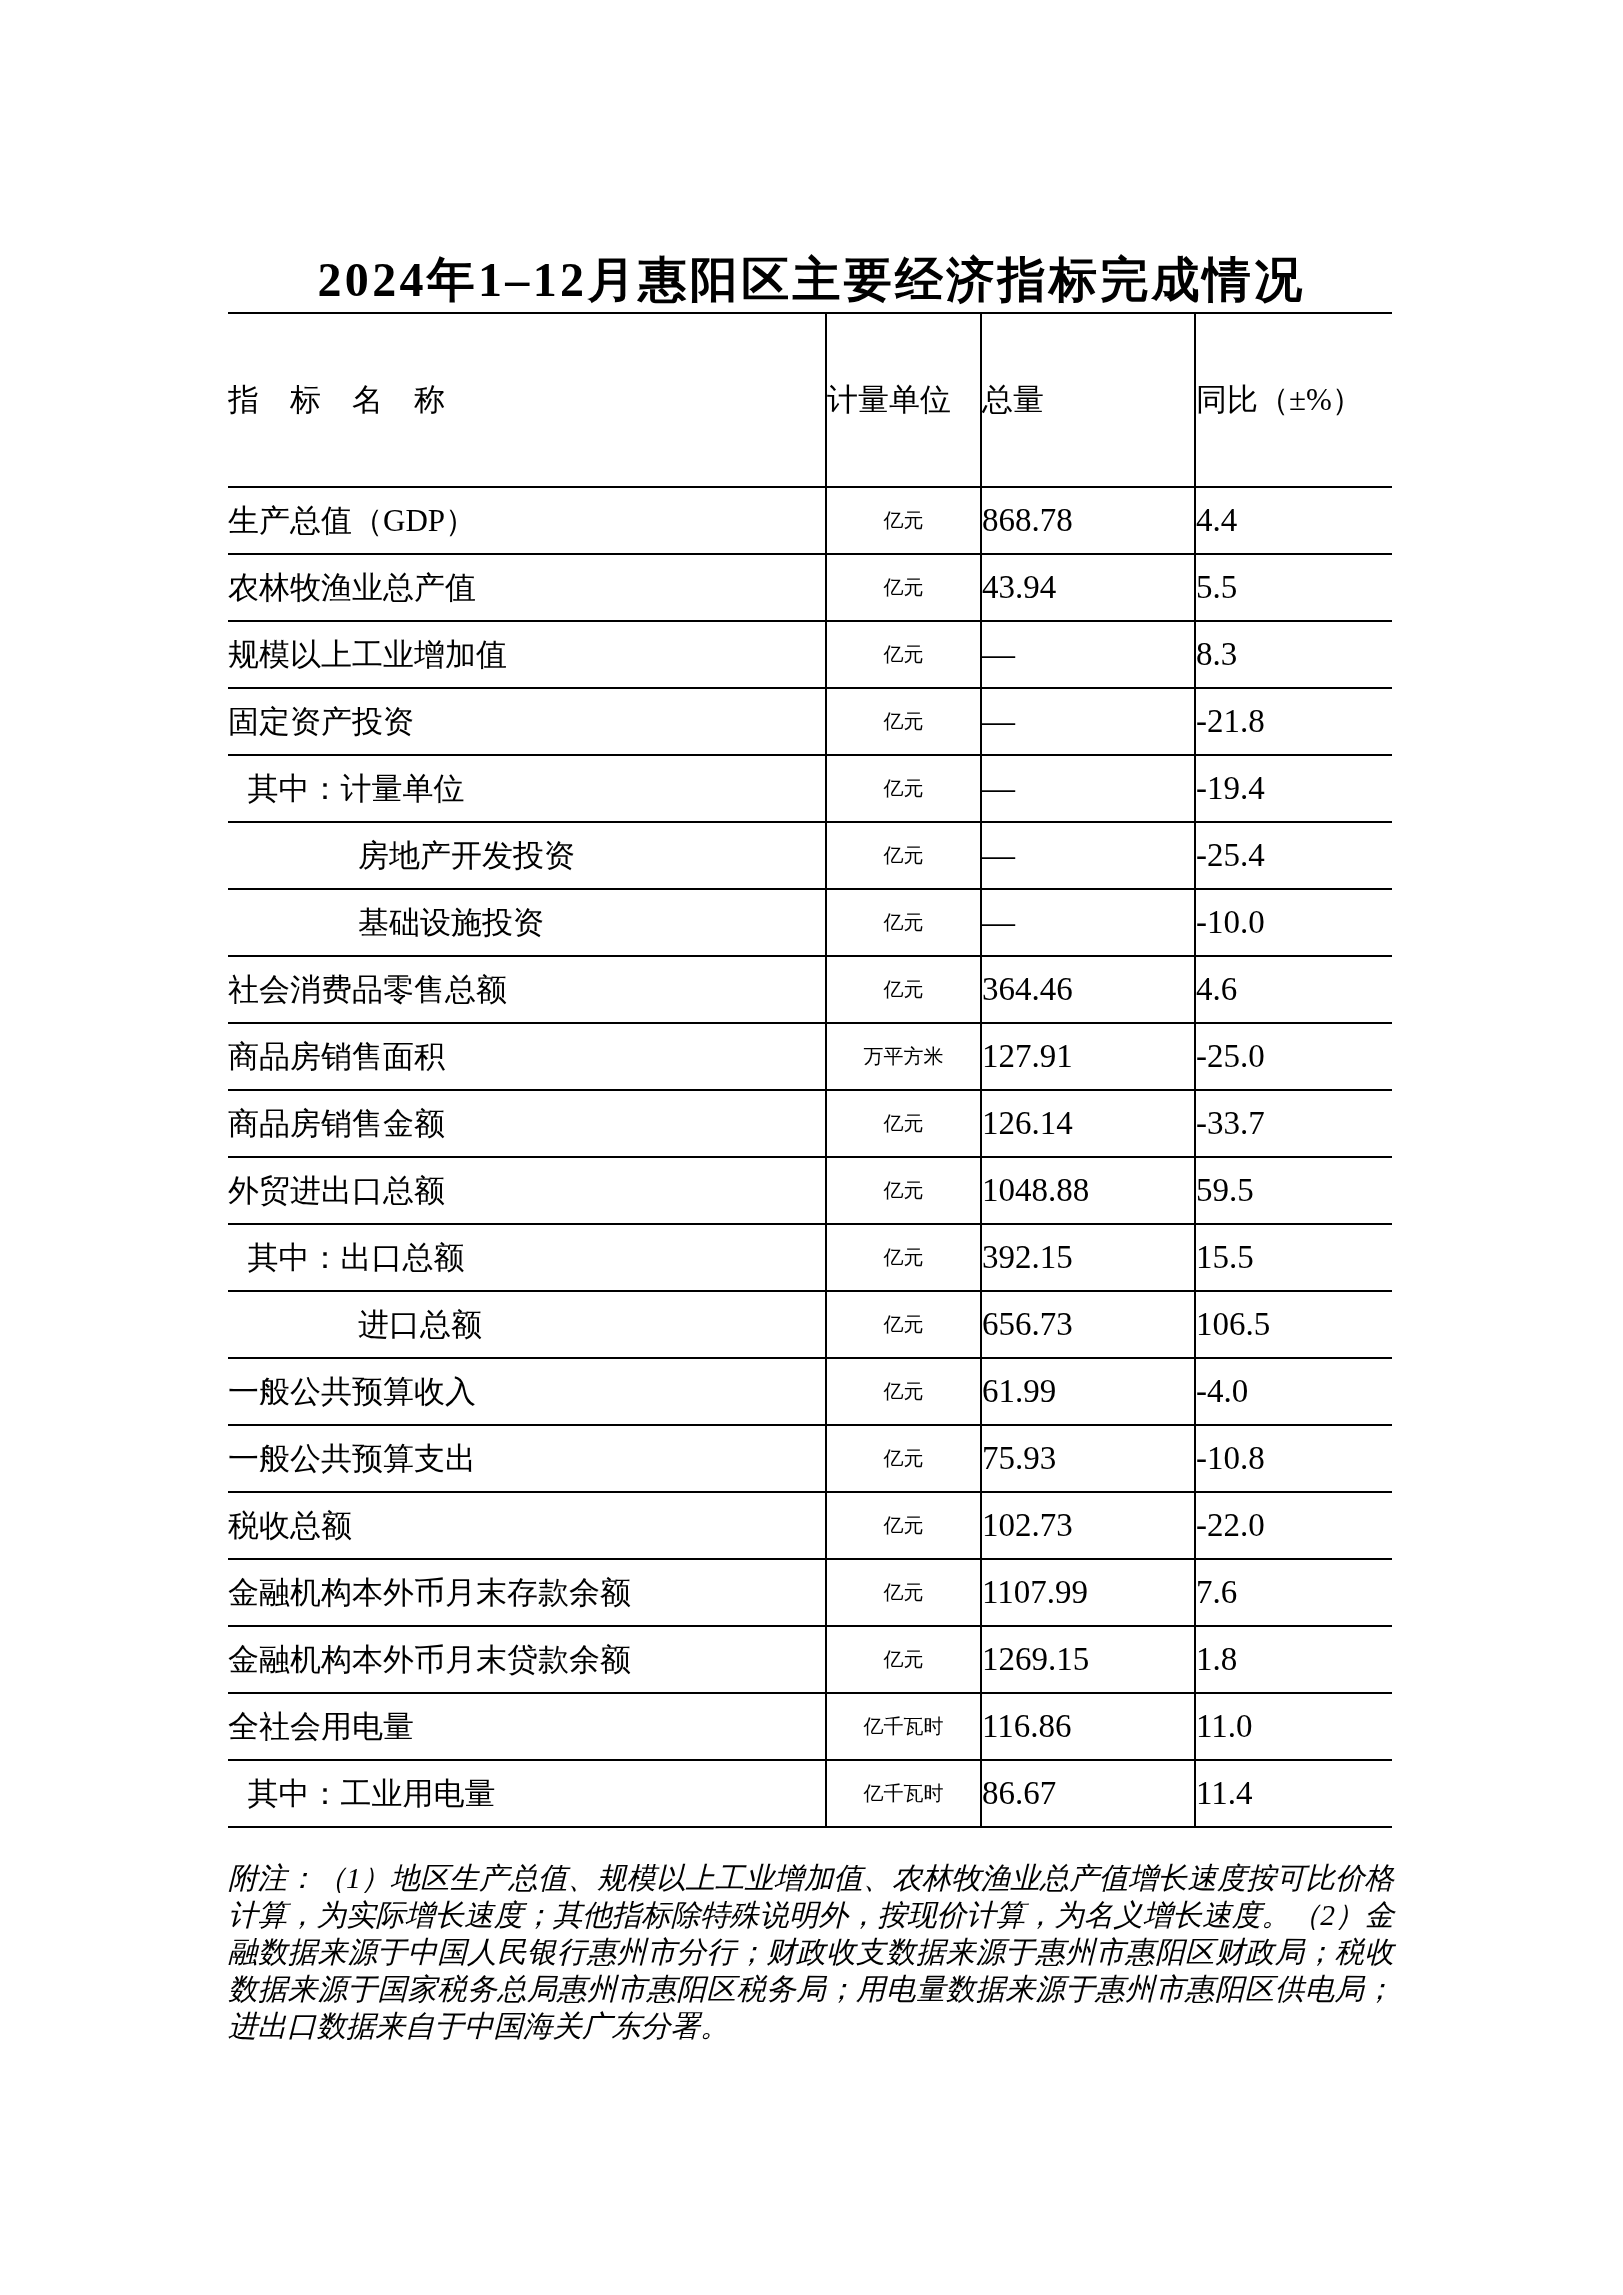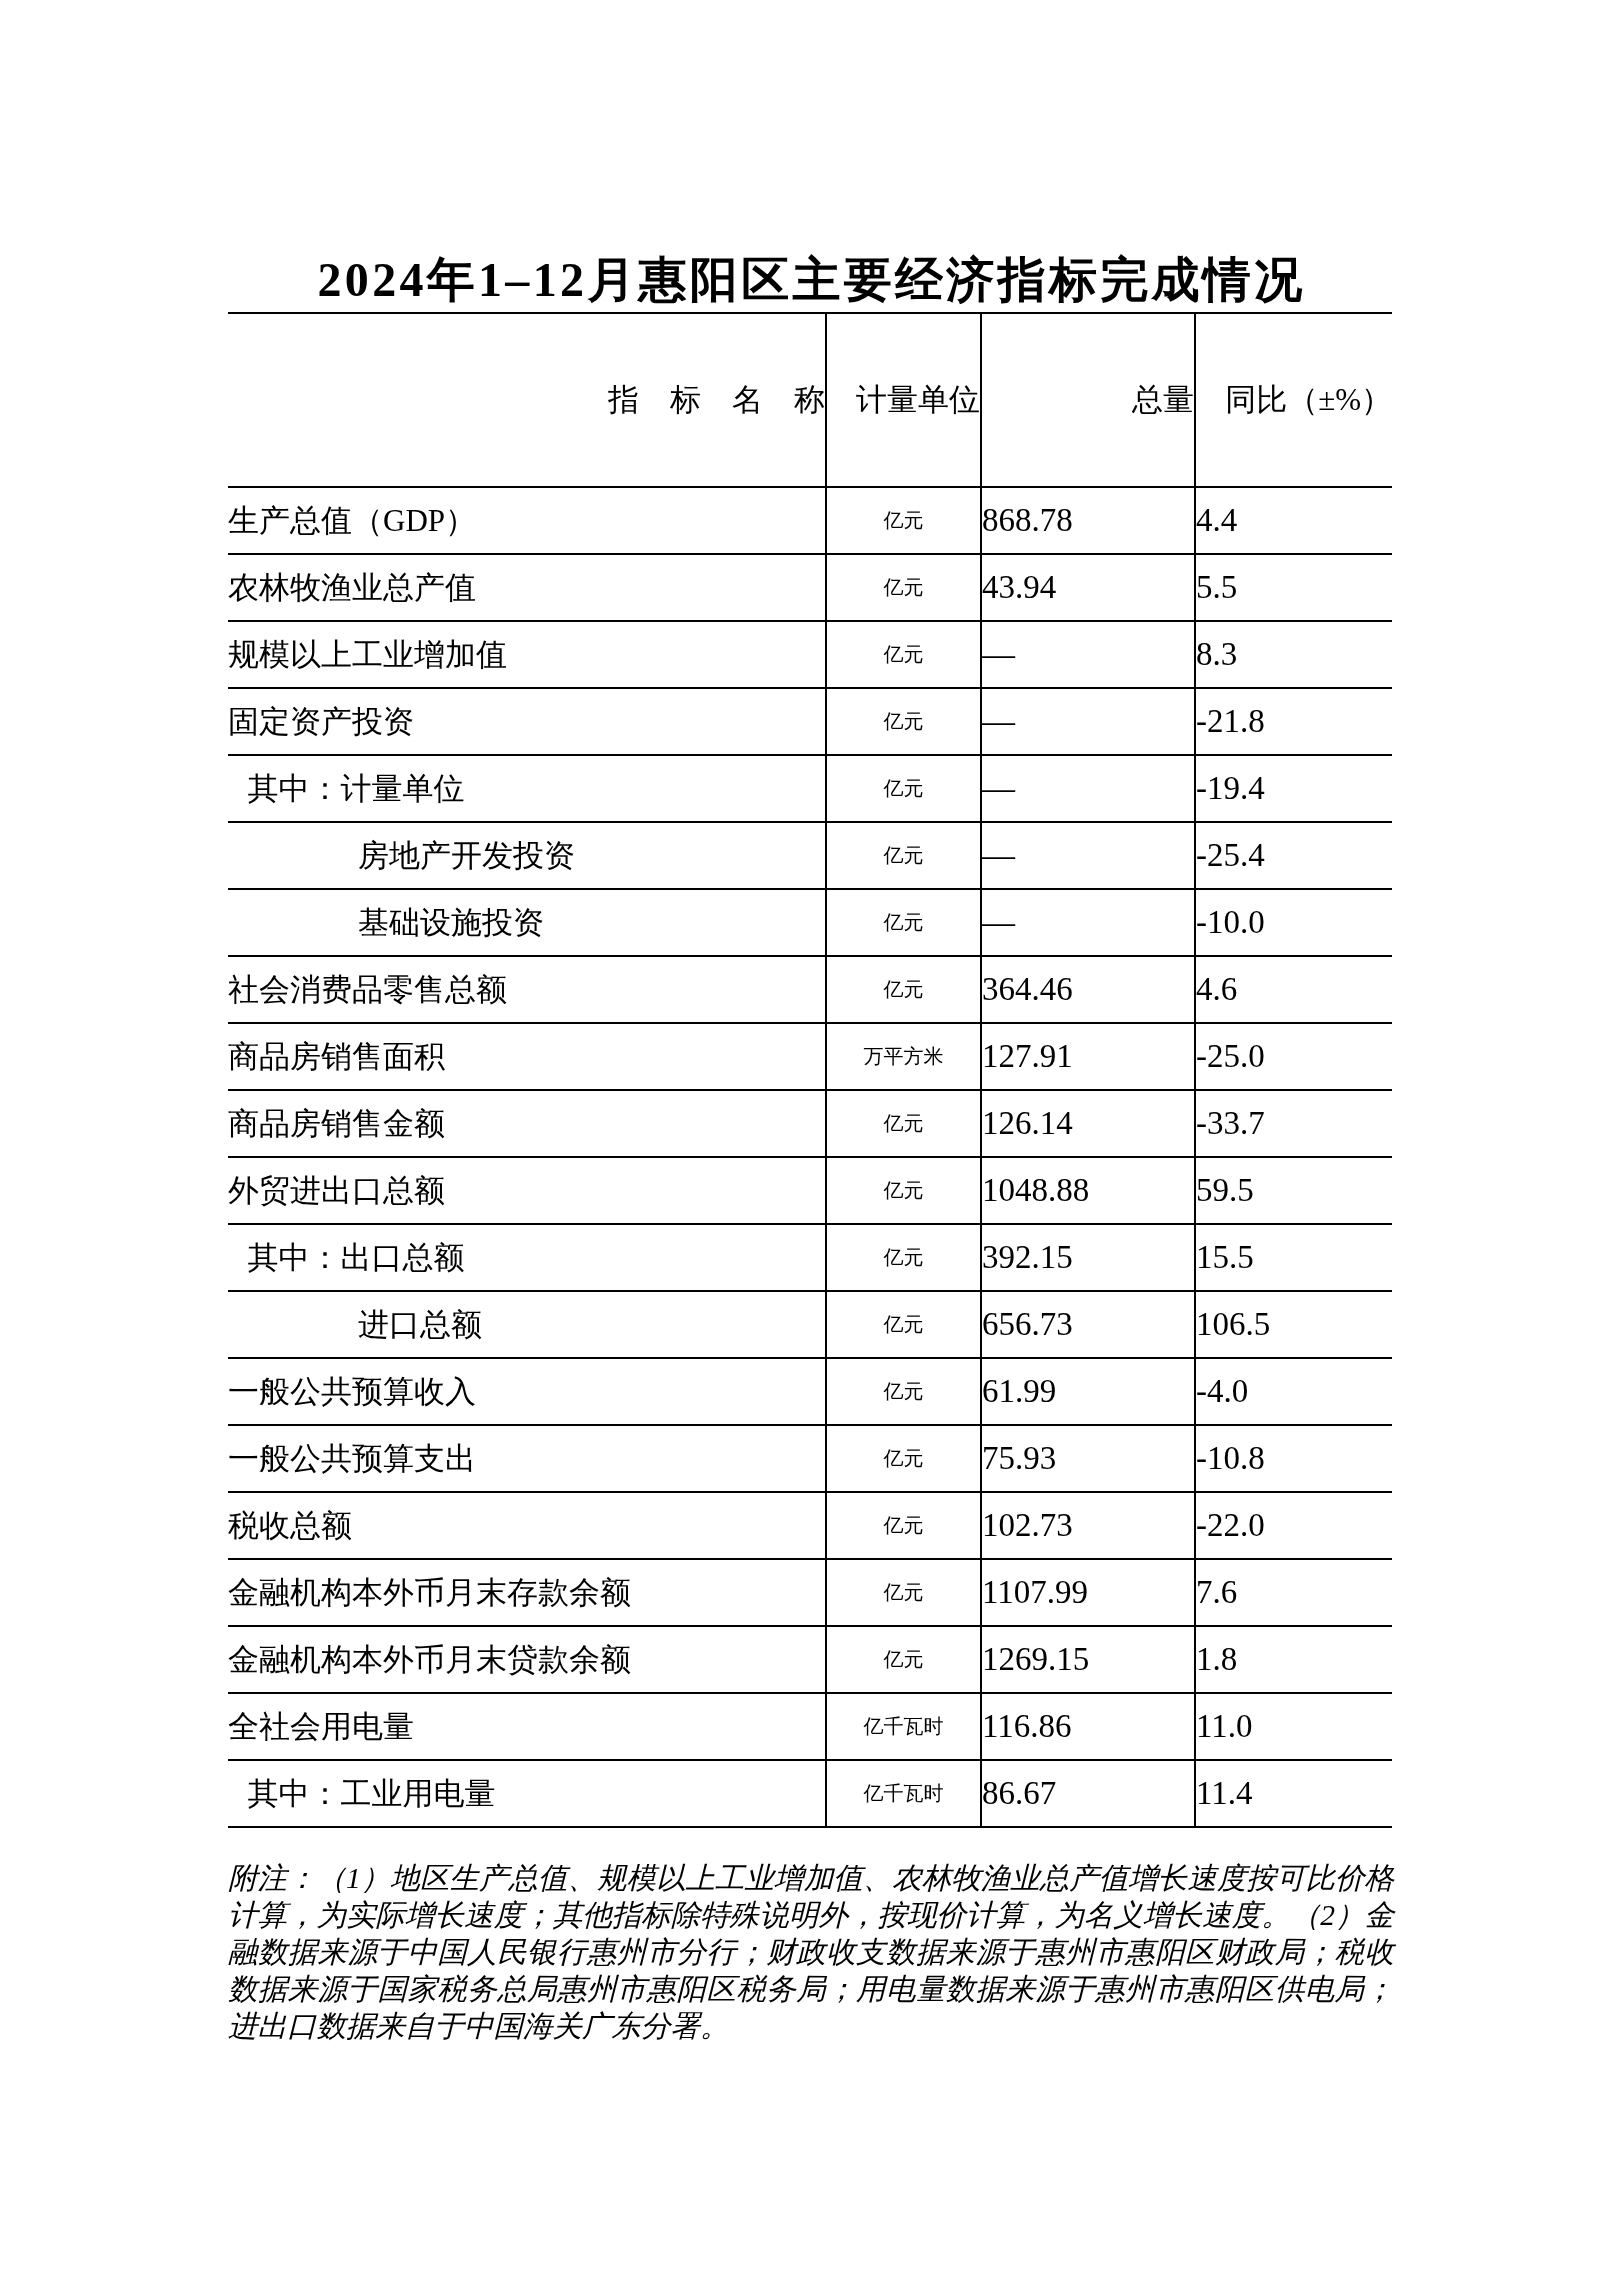--- a/index.html
+++ b/index.html
@@ -40,21 +40,21 @@
     vertical-align: middle;
     font-weight: normal;
     padding: 0;
     overflow: hidden;
   }
   table.indicators tr:last-child td { border-bottom: none; }
   table.indicators th:not(:last-child),
   table.indicators td:not(:last-child) { border-right: 2px solid #000; }
   table.indicators thead tr { height: 174px; }
   table.indicators tbody tr { height: 67px; }
-  th.h { font-size: 31px; text-align: right; }
+  th.h { font-size: 31px; text-align: left; }
   td.c1 { text-align: left; font-size: 31px; padding-left: 10.5px; }
   tr.ind1 td.c1 { padding-left: 19.6px; }
   tr.ind2 td.c1 { padding-left: 130px; }
   td.c2 { text-align: center; font-size: 20px; }
   td.c3, td.c4 { text-align: left; font-size: 33px; padding-right: 14.4px; }
   .footnote {
     position: absolute;
     left: 228px;
     top: 1860px;
     width: 1166px;

